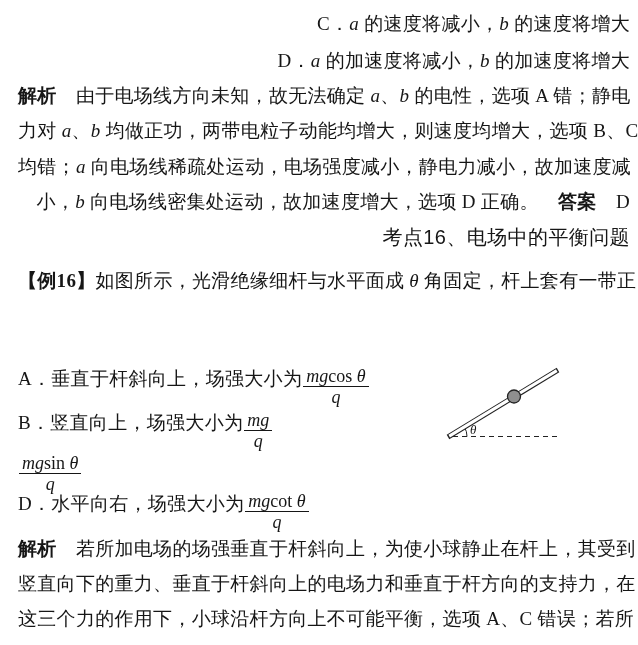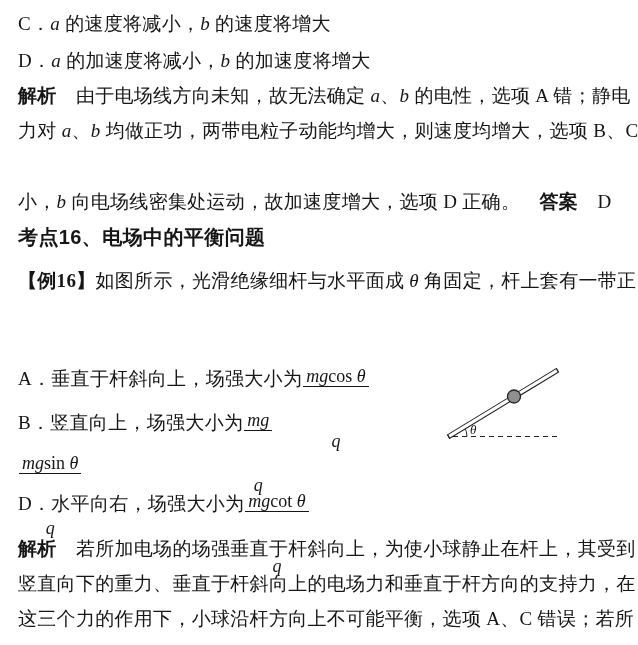--- a/index.html
+++ b/index.html
@@ -13,29 +13,30 @@
     overflow: hidden;
   }
   .page { position: absolute; inset: 0; }
   .tline {
     position: absolute;
     left: 18px;
     width: 612px;
     line-height: 23px;
     white-space: nowrap;
     letter-spacing: 0.3px;
+    text-align: right;
   }
   .it { font-style: italic; }
   .bd {
     font-weight: bold;
     font-family: Liberation Serif, serif;
     font-size: 19px;
   }
   .heading {
-    font-weight: bold;
+    font-weight: normal;
     font-family: "Liberation Sans", "DejaVu Sans", sans-serif;
     font-size: 20px;
     letter-spacing: 0.4px;
   }
   .opt {
     position: absolute;
     left: 18px;
     height: 24px;
     display: flex;
     align-items: flex-start;
@@ -43,41 +44,41 @@
     letter-spacing: 0.3px;
   }
   .frac {
     display: inline-flex;
     flex-direction: column;
     align-items: center;
     font-size: 18px;
     line-height: 20px;
     letter-spacing: 0;
     margin-left: 1px;
-    gap: 44px;
   }
   .frac .num {
     display: block;
     border-bottom: 1.4px solid #161616;
     padding: 0 3px 0 3px;
   }
   .frac .den { display: block; }
   .figure { position: absolute; left: 437px; top: 357px; width: 180px; height: 90px; }
   .figure svg { display: block; }
 </style>
 </head>
 <body>
 
 <div class="page">
 
   <div class="tline" style="top:12px"><span>C．</span><span class="it">a</span><span> 的速度将减小，</span><span class="it">b</span><span> 的速度将增大</span></div>
   <div class="tline" style="top:49px"><span>D．</span><span class="it">a</span><span> 的加速度将减小，</span><span class="it">b</span><span> 的加速度将增大</span></div>
 
   <div class="tline" style="top:84px"><span class="bd">解析</span><span>　由于电场线方向未知，故无法确定 </span><span class="it">a</span><span>、</span><span class="it">b</span><span> 的电性，选项 A 错；静电</span></div>
   <div class="tline" style="top:119px"><span>力对 </span><span class="it">a</span><span>、</span><span class="it">b</span><span> 均做正功，两带电粒子动能均增大，则速度均增大，选项 B、C</span></div>
+  <div class="tline" style="top:155px"><span>均错；</span><span class="it">a</span><span> 向电场线稀疏处运动，电场强度减小，静电力减小，故加速度减</span></div>
   <div class="tline" style="top:190px"><span>小，</span><span class="it">b</span><span> 向电场线密集处运动，故加速度增大，选项 D 正确。</span><span>　</span><span class="bd">答案</span><span>　D</span></div>
 
   <div class="tline heading" style="top:226px">考点16、电场中的平衡问题</div>
 
   <div class="tline" style="top:269px"><span class="bd">【例16】</span><span>如图所示，光滑绝缘细杆与水平面成 </span><span class="it">θ</span><span> 角固定，杆上套有一带正</span></div>
 
   <div class="opt" style="top:366px">
     <span><span>A．垂直于杆斜向上，场强大小为</span></span>
     <span class="frac">
       <span class="num"><span class="it">mg</span><span>cos </span><span class="it">θ</span></span>

